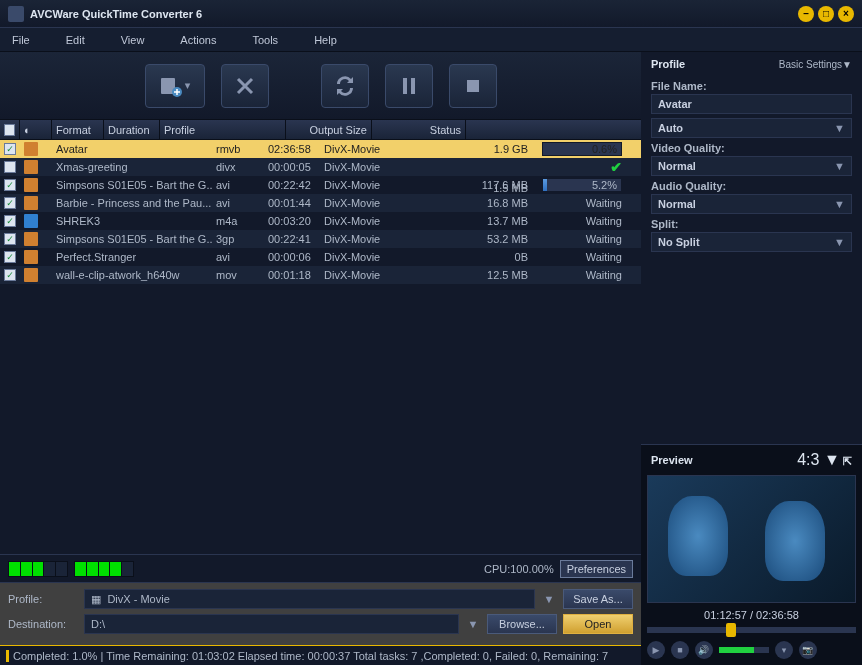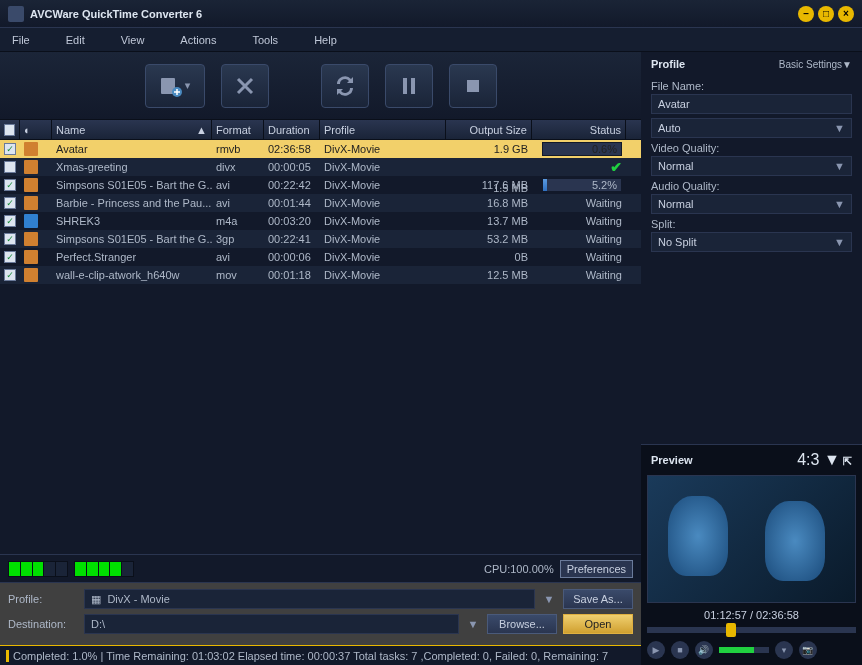--- a/index.html
+++ b/index.html
@@ -50,21 +50,21 @@
 .brow { display: flex; align-items: center; gap: 6px; margin-bottom: 5px; }
 .brow .lbl { width: 70px; color: #aeb8c8; }
 .brow .combo { flex: 1; height: 20px; background: #1a2438; border: 1px solid #2a3550; display: flex; align-items: center; padding: 0 6px; color: #aeb8c8; }
 .brow .arr { width: 16px; text-align: center; color: #8a96b0; }
 .bbtn { width: 70px; height: 20px; background: linear-gradient(#3a4a6a, #2a3550); border: 1px solid #4a5a7a; color: #c8d0e0; display: flex; align-items: center; justify-content: center; cursor: pointer; }
 .bbtn.open { background: linear-gradient(#f0d070, #d0a030); color: #222; border-color: #e0b040; }
 .statusbar { height: 20px; background: #12192a; display: flex; align-items: center; padding: 0 6px; color: #aeb8c8; font-size: 10px; border-top: 1px solid #e8b800; }
 .statusbar .sb-orange { border-left: 3px solid #e8b800; padding-left: 4px; margin-right: 4px; }
 .profhdr { height: 24px; display: flex; align-items: center; padding: 0 10px; justify-content: space-between; color: #dde5f0; font-weight: bold; }
 .profhdr .bs { font-weight: normal; font-size: 10px; color: #aeb8c8; }
-.profpanel { padding: 4px 10px; flex: 1; }
+.profpanel { padding: 4px 10px; flex: 1; font-weight: bold; }
 .prow { margin-bottom: 4px; }
 .prow .plbl { color: #aeb8c8; margin-bottom: 2px; display: block; }
 .pin, .psel { width: 100%; height: 20px; background: #1a2438; border: 1px solid #2a3550; color: #c8d0e0; padding: 0 6px; display: flex; align-items: center; justify-content: space-between; }
 .psel .arr { color: #8a96b0; }
 .previewsect { background: #0a0f1a; border-top: 1px solid #2a3550; padding: 6px; }
 .pvhdr { display: flex; justify-content: space-between; align-items: center; color: #dde5f0; font-weight: bold; margin-bottom: 6px; padding: 0 4px; }
 .pvhdr .ratio { font-weight: normal; font-size: 16px; }
 .pvimg { width: 100%; height: 128px; background: linear-gradient(135deg, #1a3a5a, #0a1a2a); border: 1px solid #2a3550; position: relative; overflow: hidden; }
 .pvimg .face { position: absolute; width: 60px; height: 80px; background: radial-gradient(ellipse, #4a8ac0, #1a4a7a); border-radius: 40% 40% 30% 30%; }
 .pvimg .f1 { left: 20px; top: 20px; }
@@ -131,24 +131,20 @@
             <rect x="6" y="6" width="12" height="12"></rect>
           </svg>
         </div>
     </div>
 
     <div class="listhdr">
       <div class="hcell col-chk">
           <div class="chkbox"></div>
         </div>
       <div class="hcell col-ico">◐</div>
-      <div class="hcell col-name">
-          <span>Name</span>
-          <span style="margin-left:auto;">▲</span>
-        </div>
       <div class="hcell col-fmt">Format</div>
       <div class="hcell col-dur">Duration</div>
       <div class="hcell col-prof">Profile</div>
       <div class="hcell col-out">Output Size</div>
       <div class="hcell col-stat">Status</div>
     </div>
 
     <div class="listbody" id="listbody">
         <div class="row sel">
           <div class="cell col-chk">

